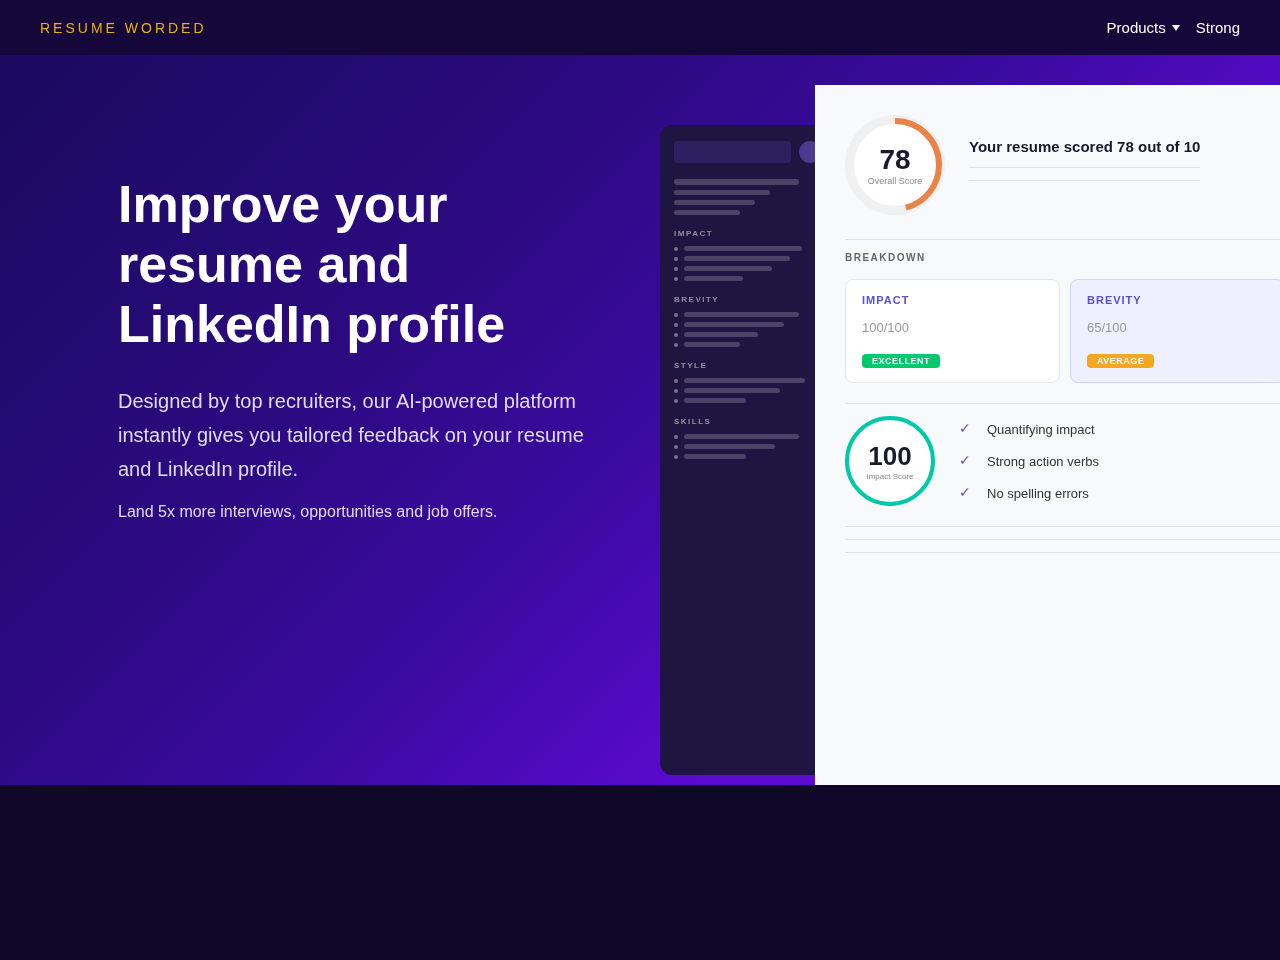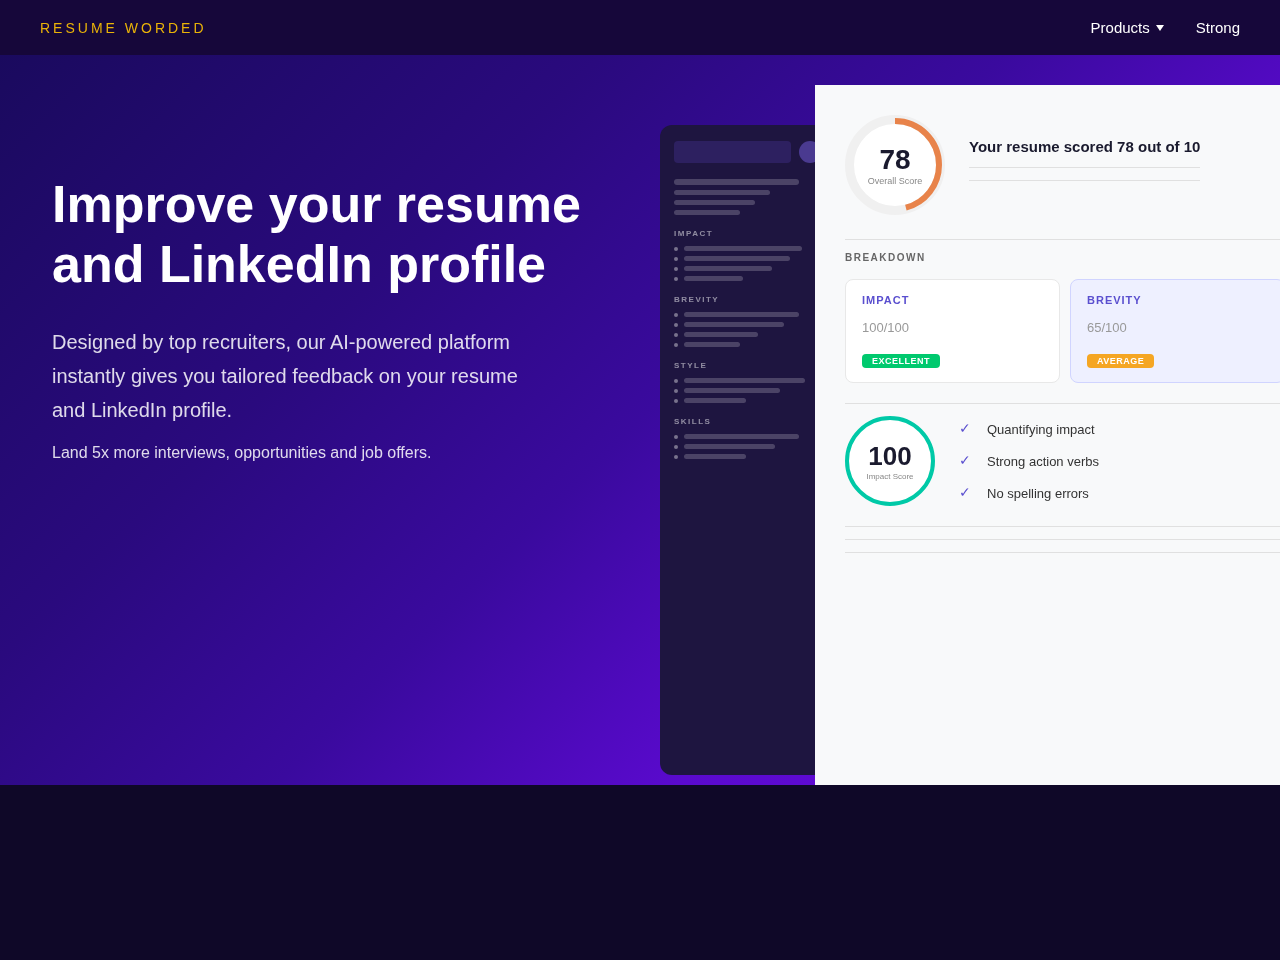--- a/index.html
+++ b/index.html
@@ -18,21 +18,21 @@
     }
     .nav-logo {
       color: #eab308;
       font-size: 14px;
       font-weight: 400;
       letter-spacing: 3px;
     }
     .nav-right {
       display: flex;
       align-items: center;
-      gap: 32px;
+      gap: 16px;
     }
     .nav-products {
       display: flex;
       align-items: center;
       gap: 6px;
       color: #ffffff;
       font-size: 15px;
       cursor: pointer;
     }
     .nav-login {
@@ -57,21 +57,21 @@
       min-height: 730px;
       overflow: hidden;
       display: flex;
       align-items: flex-start;
       padding-top: 60px;
     }
 
     .hero-content {
       position: relative;
       z-index: 2;
-      padding: 60px 0 80px 52px;
+      padding: 60px 0 80px 118px;
       max-width: 620px;
     }
 
     .hero-title {
       color: #ffffff;
       font-size: 52px;
       font-weight: 800;
       line-height: 1.15;
       margin-bottom: 30px;
     }

